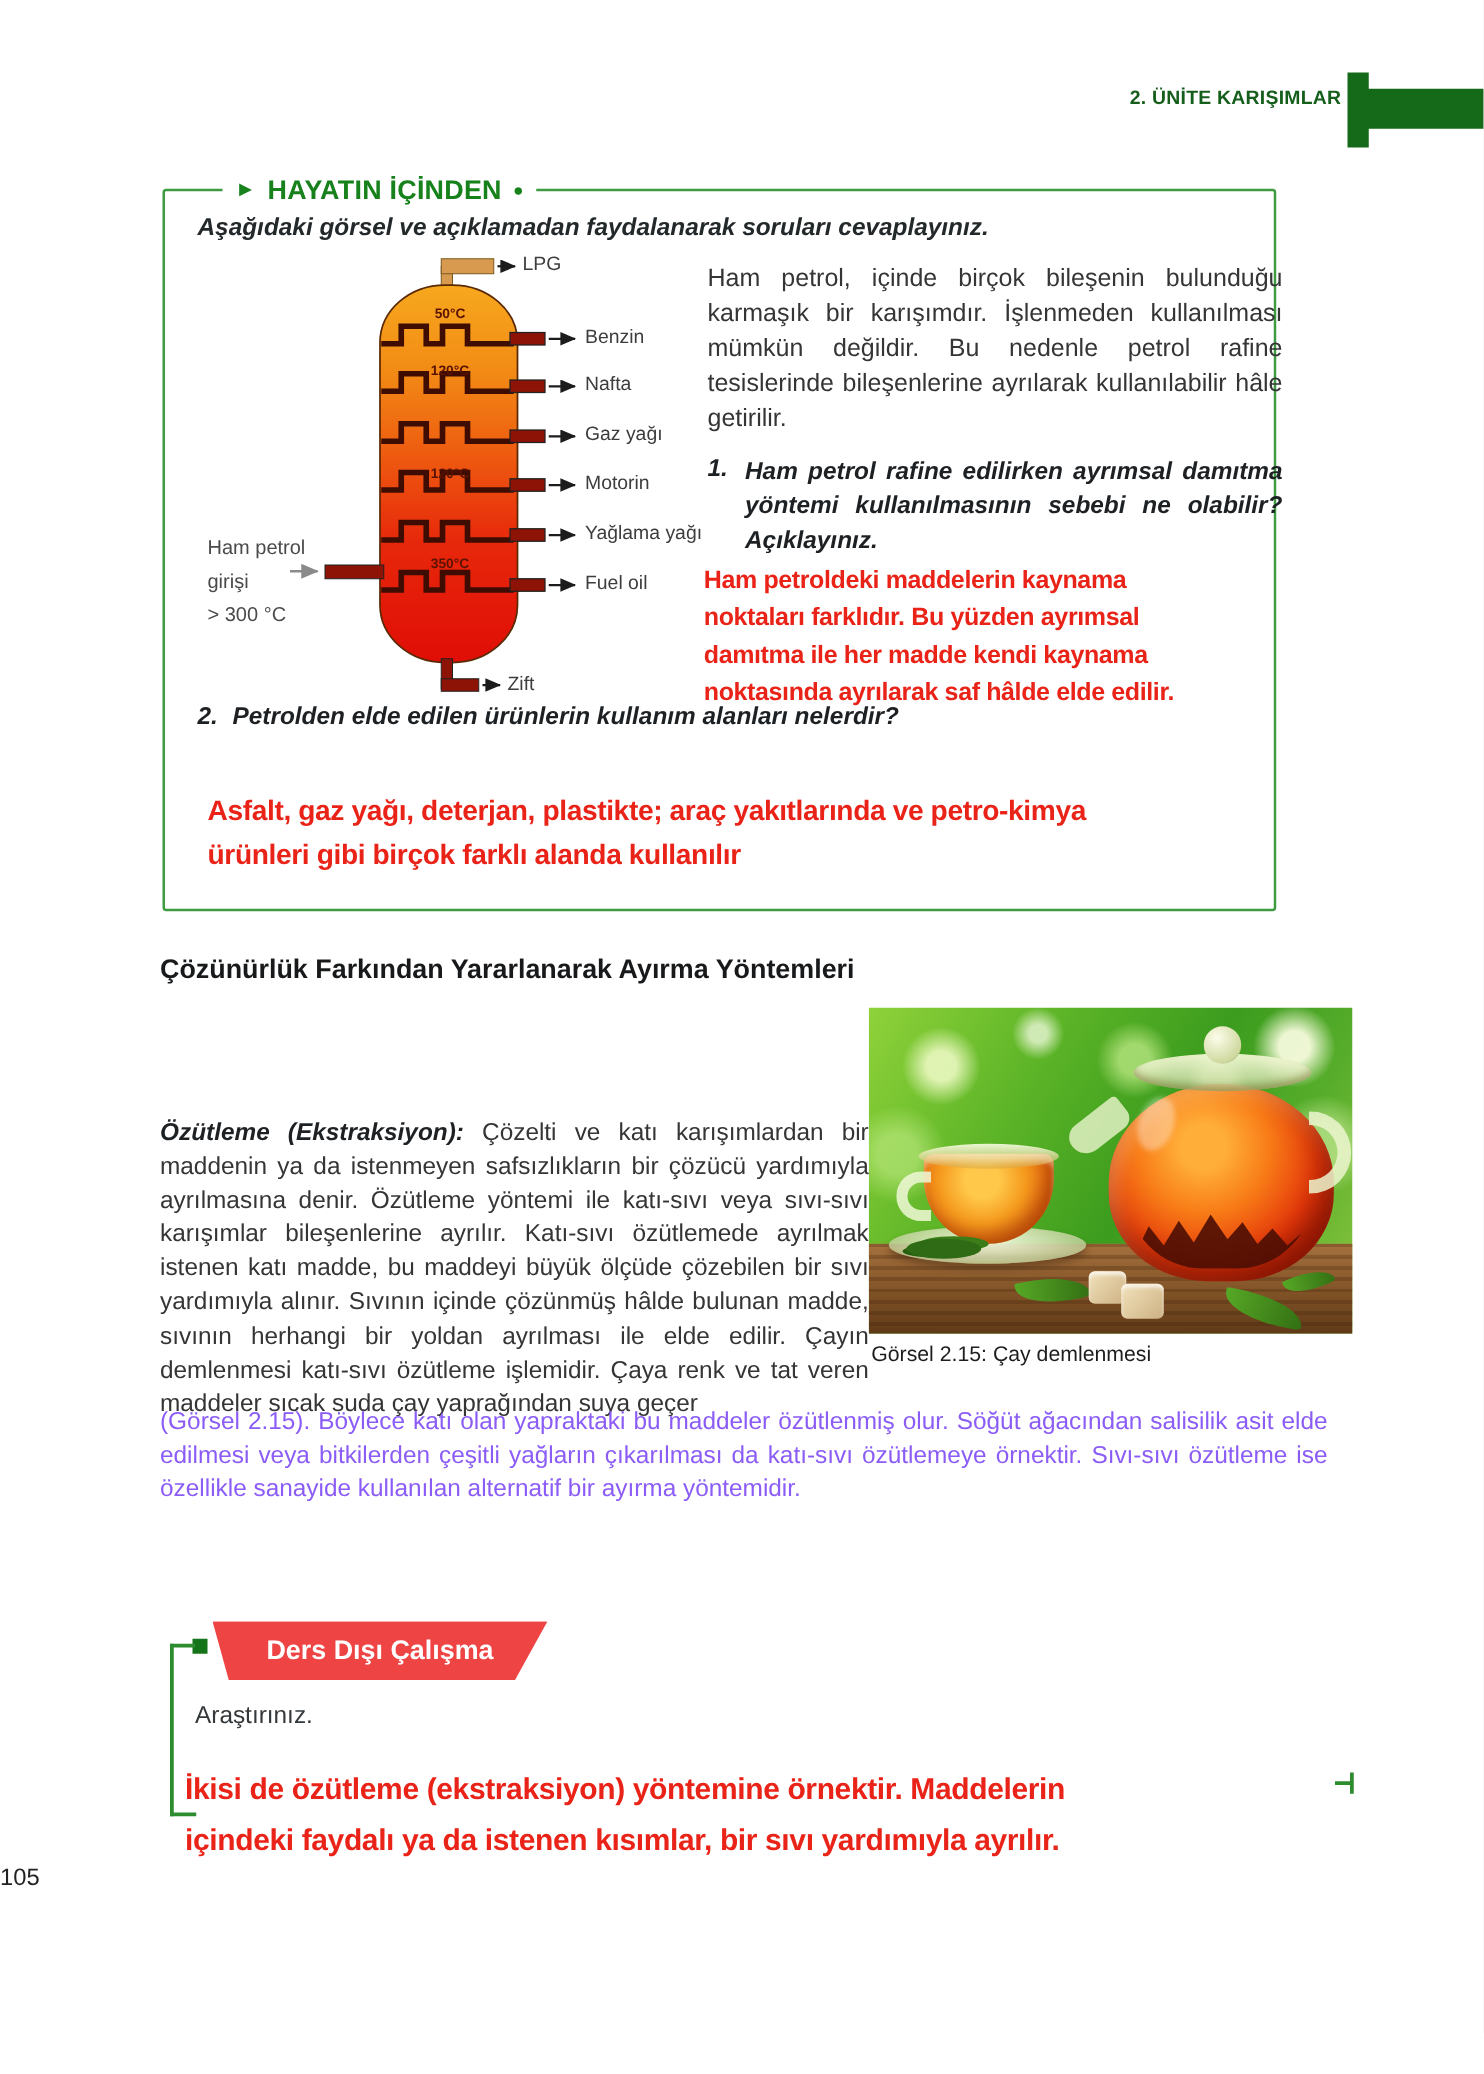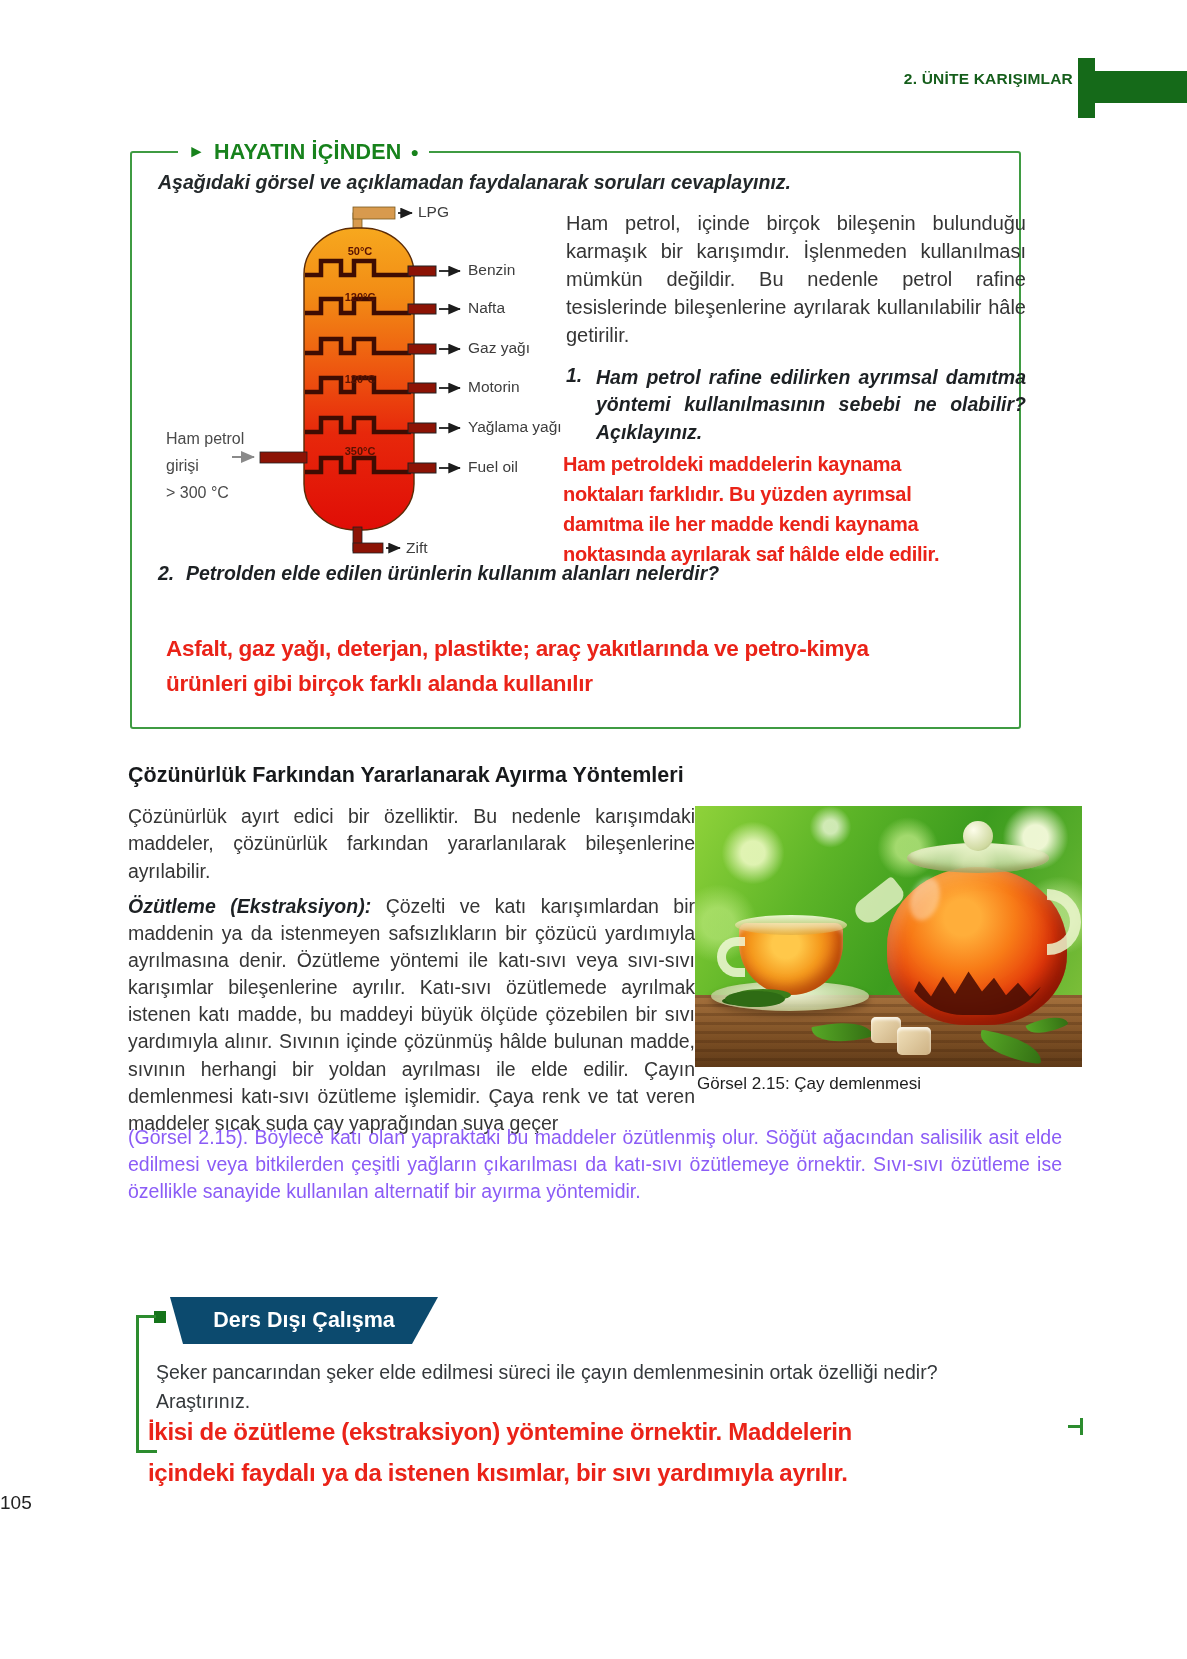--- a/index.html
+++ b/index.html
@@ -89,21 +89,21 @@
   .leaf1 { left:118px; bottom:24px; width:58px; height:22px; transform:rotate(-12deg); }
   .leaf2 { left:284px; bottom:8px; width:64px; height:24px; transform:rotate(10deg); }
   .leaf3 { left:332px; bottom:34px; width:40px; height:16px; transform:rotate(-24deg); }
   .sugar { position:absolute; background:linear-gradient(135deg,#f2e2bc,#cdb183); border-radius:5px; box-shadow:inset 0 3px 3px rgba(255,255,255,.7); }
   .sugar1 { left:176px; bottom:24px; width:30px; height:26px; }
   .sugar2 { left:202px; bottom:12px; width:34px; height:28px; }
   .fig-caption { position:absolute; left:697px; top:1074px; font-size:17px; color:#1d1d1d; }
   .fig-caption .cap-label { font-weight:normal;margin-top:44px; }
 
   
-  .ders-banner { position:absolute; left:170px; top:1297px; width:268px; height:47px; background:#0c4a6e;
+  .ders-banner { position:absolute; left:170px; top:1297px; width:268px; height:47px; background:#ef4444;
     clip-path:polygon(0 0, 100% 0, calc(100% - 26px) 100%, 13px 100%);
     display:flex; align-items:center; justify-content:center; color:#ffffff; font-weight:bold; font-size:21.5px;
     filter:drop-shadow(3px 4px 2px rgba(0,0,0,.25)); }
   .conn-sq { position:absolute; left:154px; top:1311px; width:12px; height:12px; background:#15741a; }
   .conn-h { position:absolute; left:136px; top:1315px; width:20px; height:3px; background:#2c8c2e; }
   .conn-v { position:absolute; left:136px; top:1315px; width:3px; height:138px; background:#2c8c2e; }
   .conn-foot { position:absolute; left:136px; top:1450px; width:21px; height:3px; background:#2c8c2e; }
   .corner-v { position:absolute; left:1080px; top:1418px; width:3px; height:17px; background:#2c8c2e; }
   .corner-h { position:absolute; left:1068px; top:1425px; width:13px; height:3px; background:#2c8c2e; }
 
@@ -218,21 +218,20 @@
       <span class="qnum">2.</span>
       <span>Petrolden elde edilen ürünlerin kullanım alanları nelerdir?</span>
     </div>
     <div class="hi-answer2">
       <div class="ans-line">Asfalt, gaz yağı, deterjan, plastikte; araç yakıtlarında ve petro-kimya</div>
       <div class="ans-line">ürünleri gibi birçok farklı alanda kullanılır</div>
     </div>
   </div>
 
   <div class="sec-heading">Çözünürlük Farkından Yararlanarak Ayırma Yöntemleri</div>
-  <div class="sol-p1">Çözünürlük ayırt edici bir özelliktir. Bu nedenle karışımdaki maddeler, çözünürlük farkından yararlanılarak bileşenlerine ayrılabilir.</div>
   <div class="sol-p2">
     <span class="lead">Özütleme (Ekstraksiyon):</span><span> Çözelti ve katı karışımlardan bir maddenin ya da istenmeyen safsızlıkların bir çözücü yardımıyla ayrılmasına denir. Özütleme yöntemi ile katı-sıvı veya sıvı-sıvı karışımlar bileşenlerine ayrılır. Katı-sıvı özütlemede ayrılmak istenen katı madde, bu maddeyi büyük ölçüde çözebilen bir sıvı yardımıyla alınır. Sıvının içinde çözünmüş hâlde bulunan madde, sıvının herhangi bir yoldan ayrılması ile elde edilir. Çayın demlenmesi katı-sıvı özütleme işlemidir. Çaya renk ve tat veren maddeler sıcak suda çay yaprağından suya geçer</span>
   </div>
 
   <div class="figure">
     <div class="fig-bg"></div>
     <div class="fig-table"></div>
     <div class="saucer"></div>
     <div class="cup"></div>
     <div class="cup-rim"></div>
@@ -261,21 +260,20 @@
     <span>Ders Dışı Çalışma</span>
   </div>
   <div class="conn-sq"></div>
   <div class="conn-h"></div>
   <div class="conn-v"></div>
   <div class="conn-foot"></div>
   <div class="corner-v"></div>
   <div class="corner-h"></div>
 
   <div class="ders-question">
-    <div>Şeker pancarından şeker elde edilmesi süreci ile çayın demlenmesinin ortak özelliği nedir?</div>
     <div>Araştırınız.</div>
   </div>
   <div class="ders-answer">
     <div class="ans-line">İkisi de özütleme (ekstraksiyon) yöntemine örnektir. Maddelerin</div>
     <div class="ans-line">içindeki faydalı ya da istenen kısımlar, bir sıvı yardımıyla ayrılır.</div>
   </div>
 
   <div class="page-number">105</div>
 </div>
 

